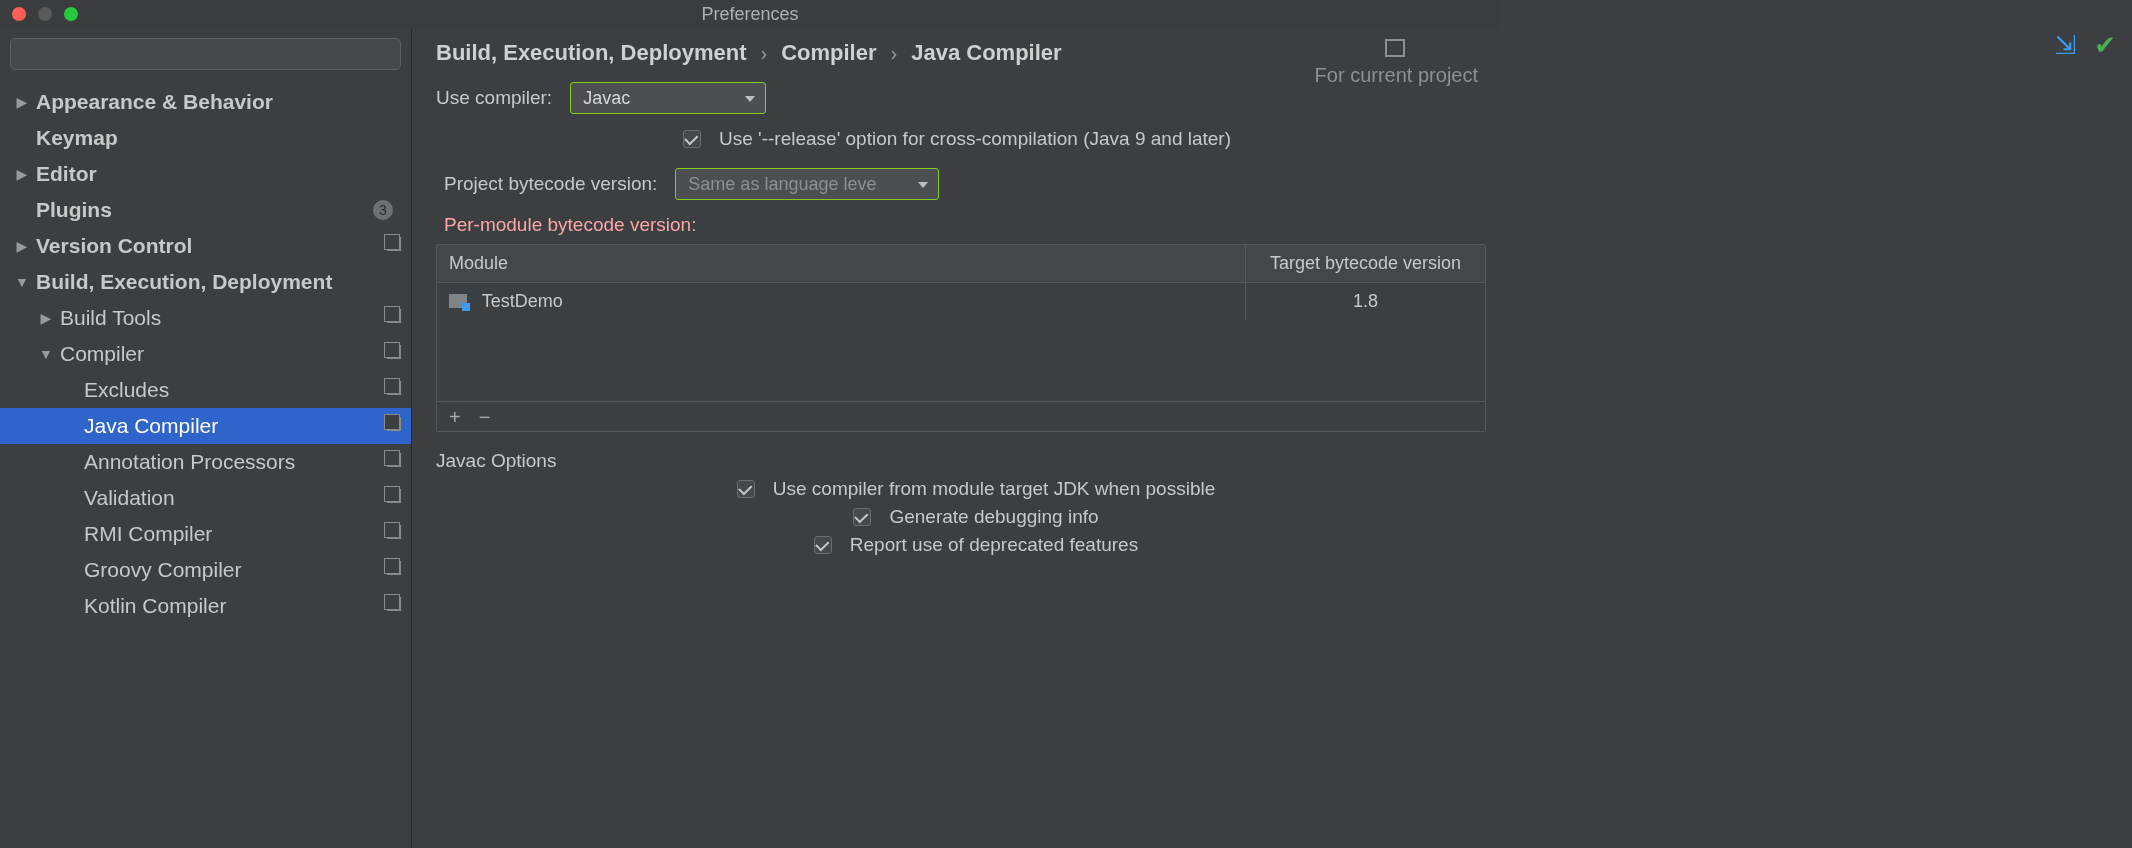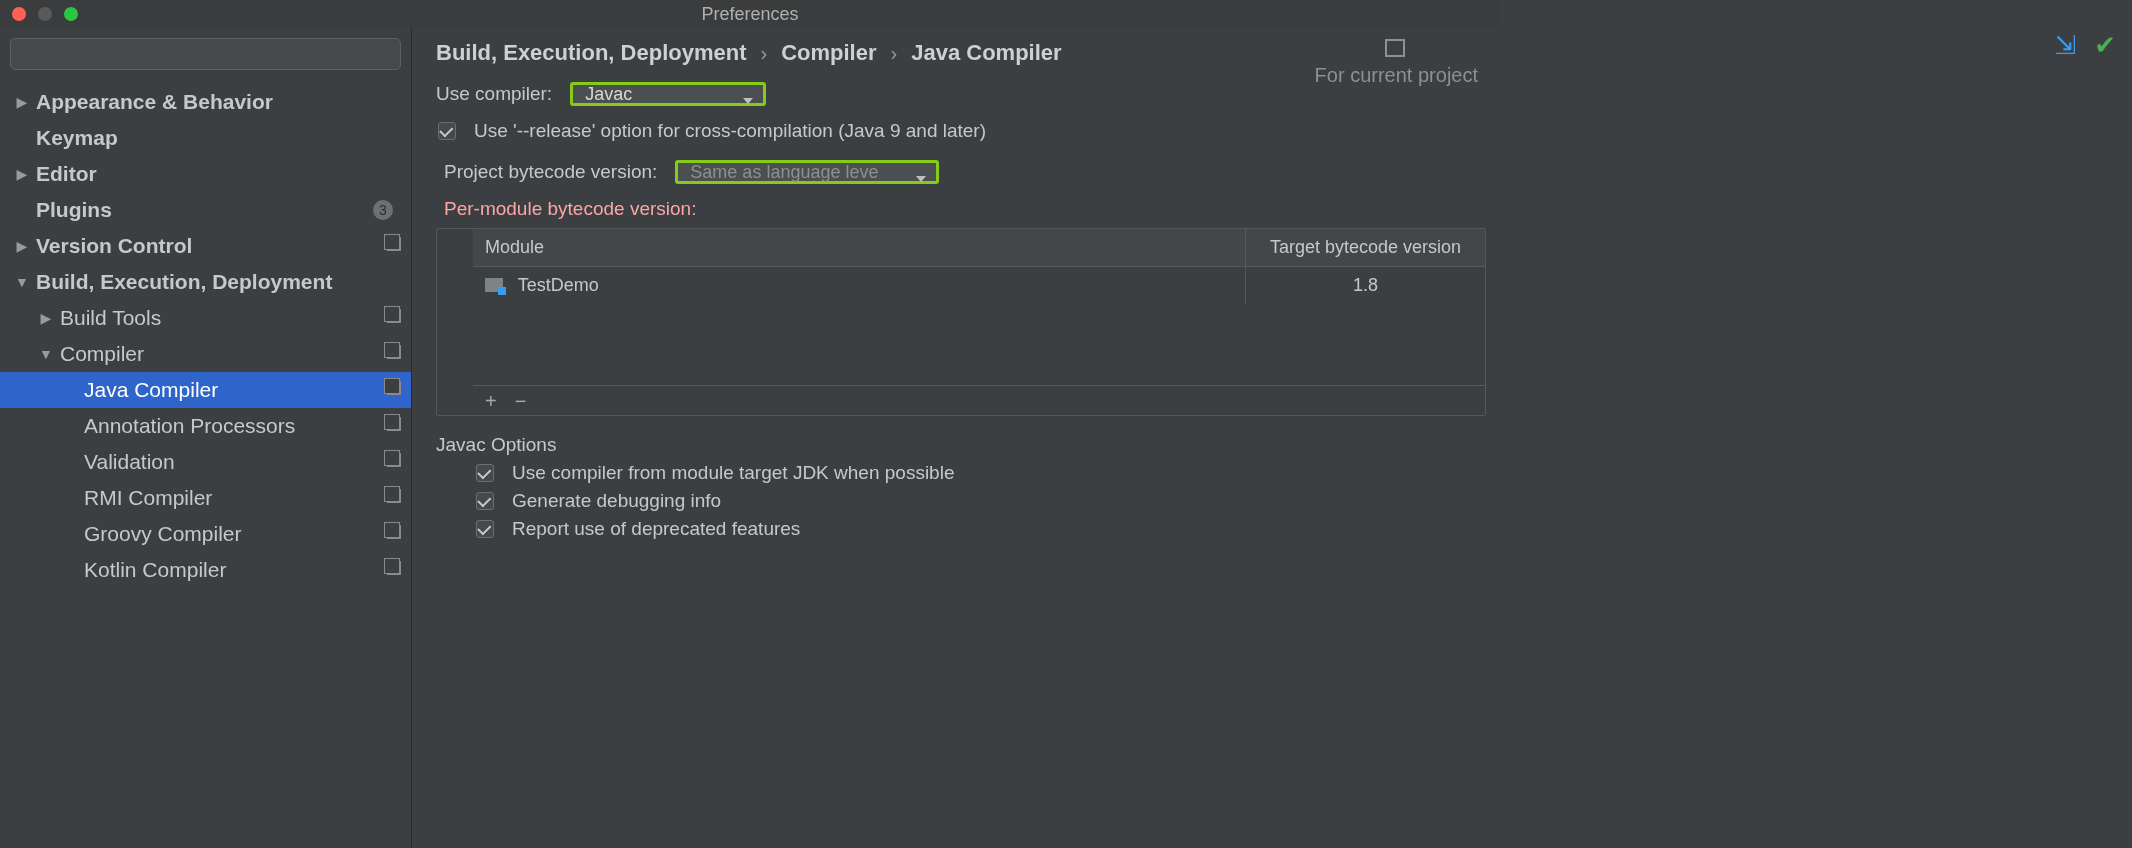--- a/index.html
+++ b/index.html
@@ -86,46 +86,46 @@
   
   .main { flex: 1; padding: 12px 24px 0 24px; position: relative; overflow: hidden; }
   .bc-row { display: flex; align-items: center; gap: 14px; margin-bottom: 16px; }
   .bc { color: #d0d0d0; font-size: 22px; font-weight: 700; }
   .chev { color: #9a9a9a; font-size: 20px; }
   .for-proj { position: absolute; right: 22px; top: 14px; color: #8f8f8f; font-size: 20px; display: flex; align-items: center; gap: 8px; flex-direction: column; }
 
   .form-row { display: flex; align-items: center; gap: 18px; margin: 6px 0 14px 0; }
   .form-label { color: #c8c8c8; font-size: 19px; }
   .select {
-    background: #4b4f51; border: 3px solid #84cc16; border-radius: 3px;
-    height: 24px; display: inline-flex; align-items: center; padding: 0 34px 0 12px;
+    background: #4b4f51; border: 1px solid #84cc16; border-radius: 3px;
+    height: 32px; display: inline-flex; align-items: center; padding: 0 34px 0 12px;
     color: #d7d7d7; font-size: 18px; position: relative; min-width: 196px;
   }
   .select .caret {
     position: absolute; right: 10px; top: 13px; width: 0; height: 0;
     border-left: 5px solid transparent; border-right: 5px solid transparent;
     border-top: 6px solid #bfbfbf;
   }
   .select.wide { min-width: 264px; }
   .placeholder { color: #8f8f8f; }
 
-  .checkbox-row { display: flex; align-items: center; gap: 18px; margin: 4px 0 18px 2px; }
+  .checkbox-row { display: flex; align-items: center; gap: 18px; margin: 4px 0 18px 2px; justify-content: center; }
   .cb {
     width: 18px; height: 18px; border: 1px solid #6a6e70; border-radius: 3px;
     background: #45494a; display: inline-flex; align-items: center; justify-content: center;
   }
   .cb.checked::after {
     content: ""; width: 10px; height: 6px; border-left: 2px solid #c9c9c9;
     border-bottom: 2px solid #c9c9c9; transform: rotate(-45deg) translateY(-1px);
   }
   .cb-label { color: #c8c8c8; font-size: 19px; }
 
   .section-label { color: #fca5a5; font-size: 19px; margin: 6px 0 8px 8px; }
 
-  .table-wrap { border: 1px solid #555859; border-radius: 2px; width: 1050px; padding-left: 36px; }
+  .table-wrap { border: 1px solid #555859; border-radius: 2px; width: 1050px; }
   .table-head, .table-row {
     display: grid; grid-template-columns: 1fr 240px; align-items: center;
   }
   .table-head { background: #43474a; border-bottom: 1px solid #555859; }
   .th, .td { padding: 8px 12px; font-size: 18px; color: #c8c8c8; }
   .th.right, .td.right { border-left: 1px solid #555859; text-align: center; }
   .table-body { background: #3c3f41; height: 118px; }
   .td .mod-icon {
     display: inline-block; width: 18px; height: 14px; background: #7d8487;
     margin-right: 10px; position: relative; top: 1px;
@@ -221,20 +221,25 @@
           <div class="tree-item depth-1">
             <span class="arrow">▶</span>
             <span class="label">Build Tools</span>
             <span class="tail-icon"><span class="copy-icon"></span></span>
           </div>
           <div class="tree-item depth-1">
             <span class="arrow">▼</span>
             <span class="label">Compiler</span>
             <span class="tail-icon"><span class="copy-icon"></span></span>
           </div>
+          <div class="tree-item depth-2">
+            <span class="arrow"></span>
+            <span class="label">Excludes</span>
+            <span class="tail-icon"><span class="copy-icon"></span></span>
+          </div>
           <div class="tree-item depth-2 selected">
             <span class="arrow"></span>
             <span class="label">Java Compiler</span>
             <span class="tail-icon"><span class="copy-icon"></span></span>
           </div>
           <div class="tree-item depth-2">
             <span class="arrow"></span>
             <span class="label">Annotation Processors</span>
             <span class="tail-icon"><span class="copy-icon"></span></span>
           </div>

